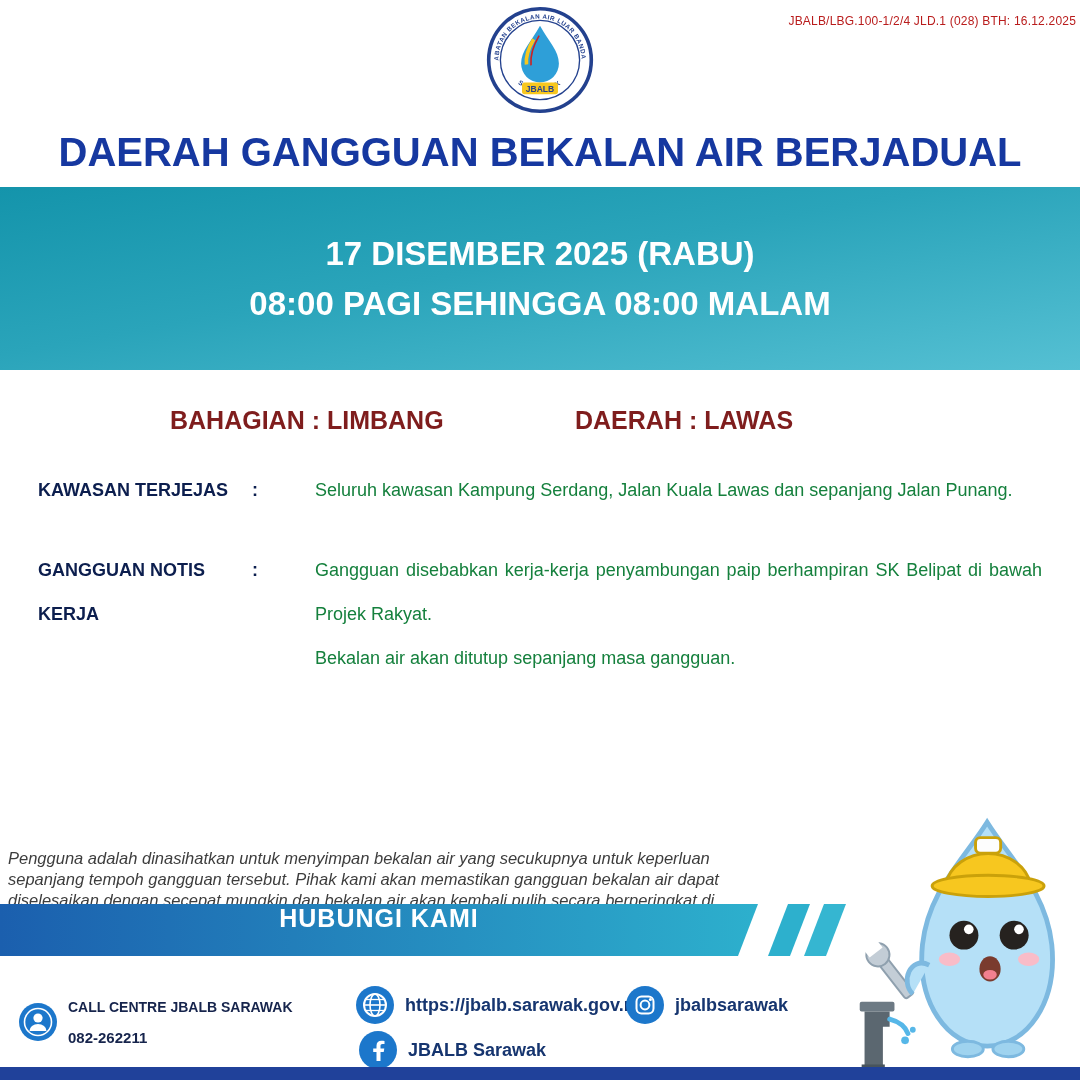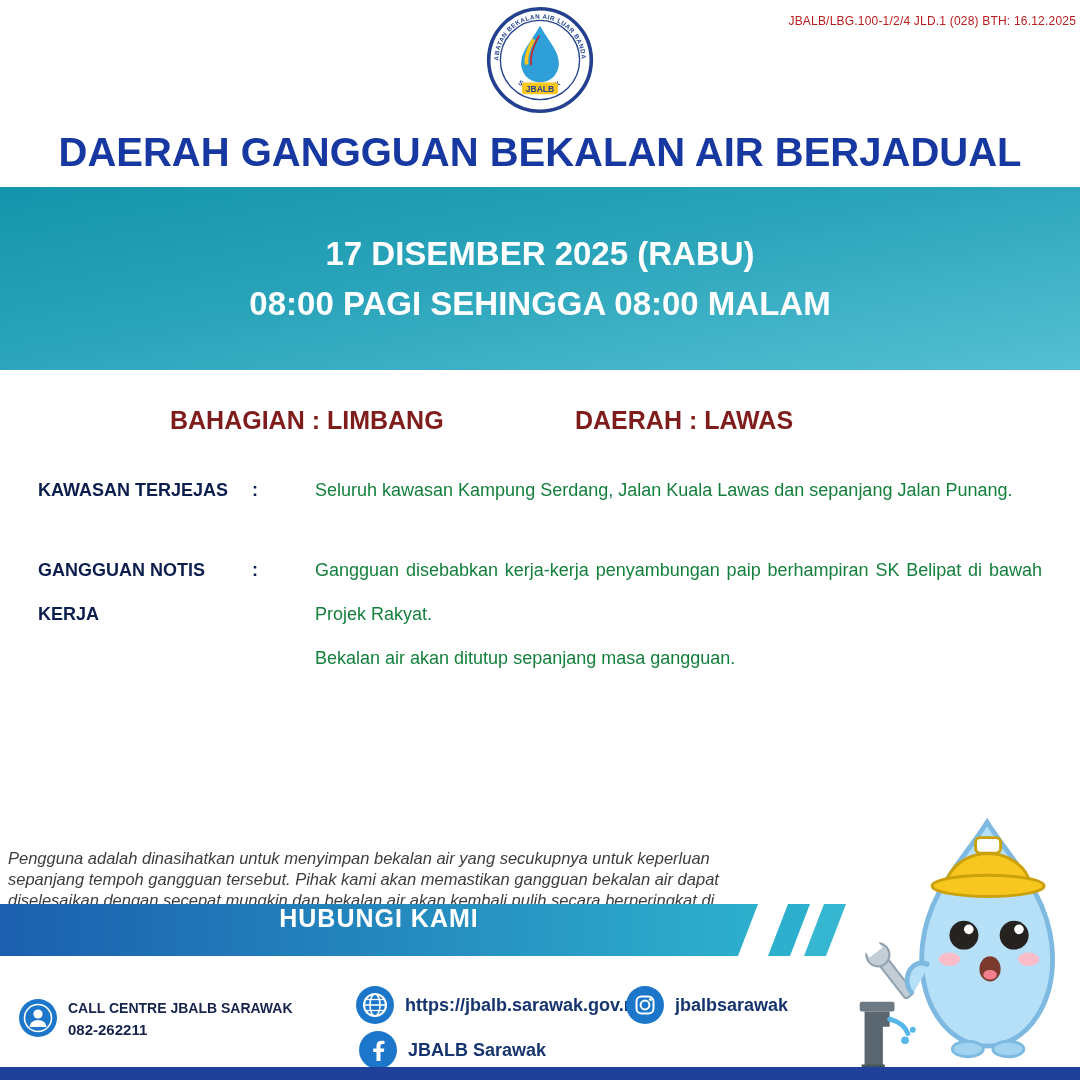--- a/index.html
+++ b/index.html
@@ -59,21 +59,21 @@
     position:absolute; top:904px; width:22px; height:52px;
     background:#2db0cd; transform:skewX(-21deg);
   }
   .slash.s1{ left:778px; }
   .slash.s2{ left:814px; background:#35b6d1; }
   
   .citem{ position:absolute; display:flex; align-items:center; gap:10px; }
   .citem .icon{ width:40px; height:40px; flex:0 0 40px; }
   .citem .icon svg{ width:40px; height:40px; }
   .ctext1{ font-size:14px; font-weight:bold; color:#16244c; line-height:19px; }
-  .ctext2{ font-size:15px; font-weight:bold; color:#16244c; margin-top:3px; }
+  .ctext2{ font-size:15px; font-weight:bold; color:#16244c; margin-top:12px; }
   .clink{ font-size:18px; font-weight:bold; color:#16356f; }
   .cc{ left:18px; top:998px; }
   .web{ left:355px; top:985px; }
   .ig{ left:625px; top:985px; }
   .fb{ left:358px; top:1030px; }
   
   .bottom-bar{ position:absolute; left:0; bottom:0; width:100%; height:13px; background:#20419a; }
   
   .mascot{ position:absolute; right:6px; bottom:10px; width:222px; height:262px; }
   .mascot svg{ width:100%; height:100%; }

